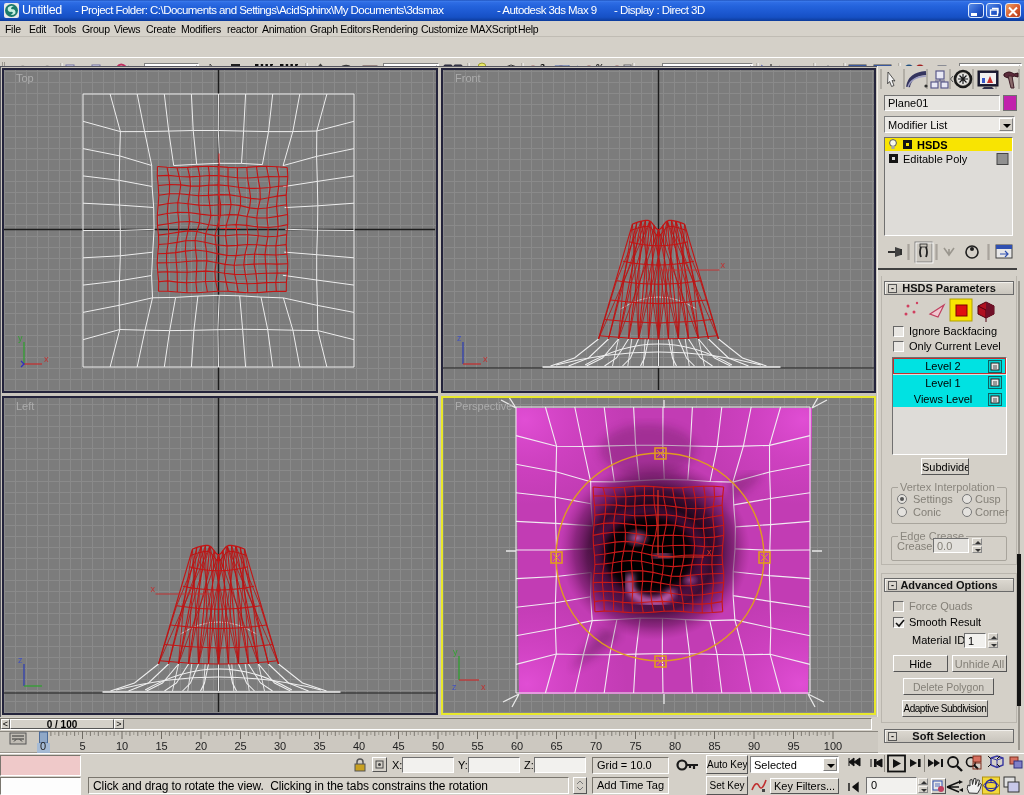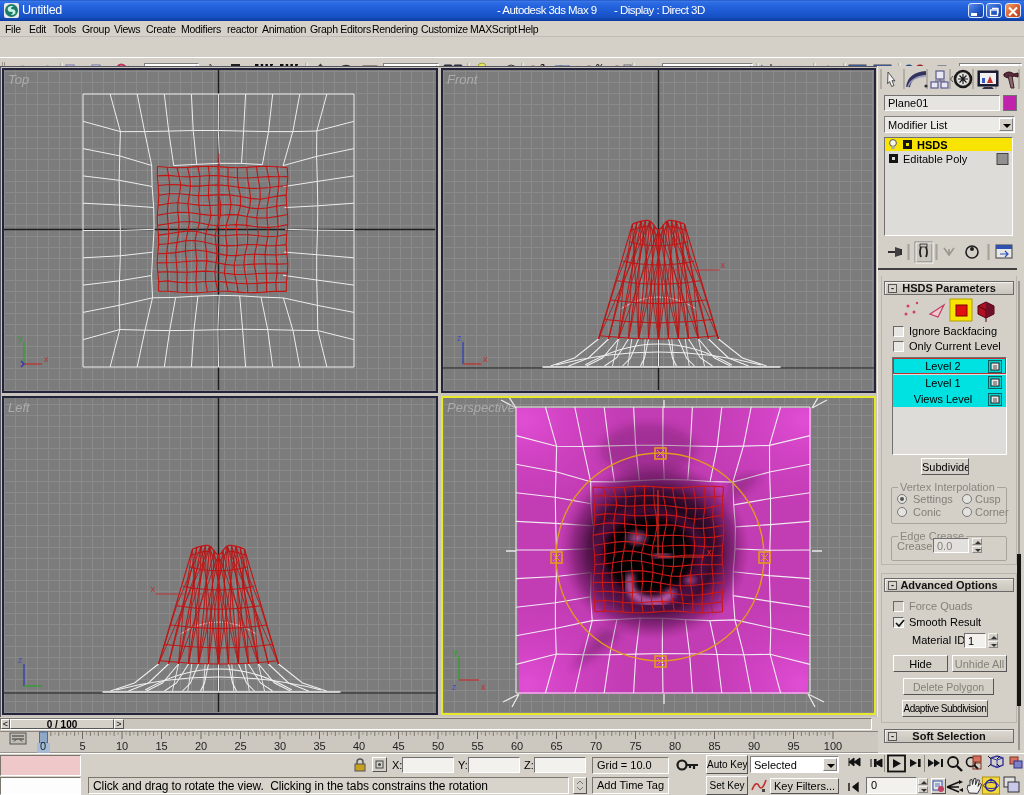--- a/index.html
+++ b/index.html
@@ -11,21 +11,21 @@
 #menubar{left:0;top:21px;width:1024px;height:16px;background:#D6D2CA;border-bottom:1px solid #c0bcb4;}
 .mitem{position:absolute;top:2px;font-size:10.5px;letter-spacing:-0.3px;color:#000;white-space:pre;}
 #toolbar{left:0;top:37px;width:1024px;height:29px;background:#D4D0C8;border-top:1px solid #fff;margin-top:20px;}
 .combo{position:absolute;height:17px;background:#fff;border-top:1px solid #808080;border-left:1px solid #808080;border-bottom:1px solid #fff;border-right:1px solid #fff;font-size:11px;color:#000;}
 .combo .cbtxt{position:absolute;left:3px;top:2px;}
 .cbarrow{position:absolute;right:1px;top:1px;width:14px;height:13px;background:#D4D0C8;border:1px solid #808080;border-top-color:#fff;border-left-color:#fff;}
 .cbarrow:after{content:'';position:absolute;left:3px;top:5px;border:4px solid transparent;border-top:4px solid #000;}
 .vp{position:absolute;background-color:#7C7C7C;
  background-image:repeating-linear-gradient(0deg,#8A8A8A 0px,#8A8A8A 1px,transparent 1px,transparent 11px),repeating-linear-gradient(90deg,#8A8A8A 0px,#8A8A8A 1px,transparent 1px,transparent 11px);
  border:2px solid #23233B;}
-.vplabel{position:absolute;left:4px;top:2px;font-size:13px;color:#ACACAC;font-style:italic;}
+.vplabel{position:absolute;left:12px;top:2px;font-size:11px;color:#ACACAC;}
 .rollhead{position:absolute;left:884px;width:130px;height:14px;background:linear-gradient(180deg,#DDD9D1,#C9C5BD);border:1px solid #6A6A6A;box-shadow:inset 1px 1px 0 #F2F0EC;font-size:11px;font-weight:bold;color:#111;text-align:center;line-height:13px;}
 .rollhead .minus{position:absolute;left:3px;top:2px;width:9px;height:9px;border:1px solid #555;background:#D9D5CD;font-size:9px;line-height:7px;text-align:center;font-weight:bold;}
 .btn2{position:absolute;background:#D4D0C8;border-top:1px solid #fff;border-left:1px solid #fff;border-right:1px solid #555;border-bottom:1px solid #555;font-size:11px;color:#000;text-align:center;white-space:nowrap;overflow:hidden;}
 .sunken{position:absolute;background:#D8D4CC;border-top:1px solid #7A766E;border-left:1px solid #7A766E;border-bottom:1px solid #fff;border-right:1px solid #fff;font-size:11px;color:#000;}
 .white-sunken{position:absolute;background:#F2F1EE;border-top:1px solid #707070;border-left:1px solid #707070;border-bottom:1px solid #fff;border-right:1px solid #fff;font-size:11px;color:#000;}
 .cklabel{position:absolute;font-size:11px;color:#000;white-space:pre;}
 .gray{color:#848078;}
 .ckbox{position:absolute;width:11px;height:11px;background:#E8E6E2;border-top:1px solid #666;border-left:1px solid #666;border-bottom:1px solid #fff;border-right:1px solid #fff;}
 .grpbox{position:absolute;border:1px solid #A8A49C;border-radius:2px;}
 .grplabel{position:absolute;top:-7px;left:6px;background:#D4D0C8;font-size:11px;padding:0 2px;color:#8A867E;text-align:center;}
@@ -37,20 +37,21 @@
 .spinner .dn:after{content:'';position:absolute;left:2px;top:2px;border:3px solid transparent;border-top:3px solid #333;border-bottom:none;}
 </style></head><body>
 <div id="app">
 <div id="titlebar" class="abs">
 <svg class="abs" style="left:4px;top:3px" width="15" height="15">
         <rect x="0" y="0" width="15" height="15" rx="2" fill="#E8E8E8"></rect>
         <circle cx="7.5" cy="7.5" r="6.5" fill="#1A7A6A"></circle>
         <path d="M10.5 3.5 A5.2 5.2 0 0 0 4 4.5 A3.5 3.5 0 0 0 6 9 A2.6 2.6 0 0 1 9 9.6 A2.8 2.8 0 0 1 5.6 11.6 A5.2 5.2 0 0 0 11.3 10.4 A3.6 3.6 0 0 0 9.6 6.2 A2.4 2.4 0 0 1 7 5.4 A2.6 2.6 0 0 1 10.5 3.5 Z" fill="#C8F0E0"></path>
       </svg>
 <div class="ttxt" style="left:22px;font-size:12.5px;letter-spacing:-0.3px;top:3px">Untitled</div>
+<div class="ttxt" style="left:75px">- Project Folder: C:\Documents and Settings\AcidSphinx\My Documents\3dsmax</div>
 <div class="ttxt" style="left:497px">- Autodesk 3ds Max 9</div>
 <div class="ttxt" style="left:614px">- Display : Direct 3D</div>
 <div class="winbtn" style="left:968px;background:linear-gradient(135deg,#5A8EE8,#2255C8 60%,#16409E)"><svg width="14" height="13">
           <rect x="2" y="8" width="6" height="3" fill="#fff"></rect>
         </svg></div>
 <div class="winbtn" style="left:986px;background:linear-gradient(135deg,#5A8EE8,#2255C8 60%,#16409E)"><svg width="14" height="13">
           <rect x="3.5" y="5" width="7" height="5.5" fill="none" stroke="#fff" stroke-width="1.3"></rect>
           <path d="M5 3.5 h6 v5" fill="none" stroke="#fff" stroke-width="1.3"></path>
         </svg></div>
 <div class="winbtn" style="left:1005px;background:linear-gradient(135deg,#F0A060,#D75C30 55%,#B03818)"><svg width="14" height="13">

